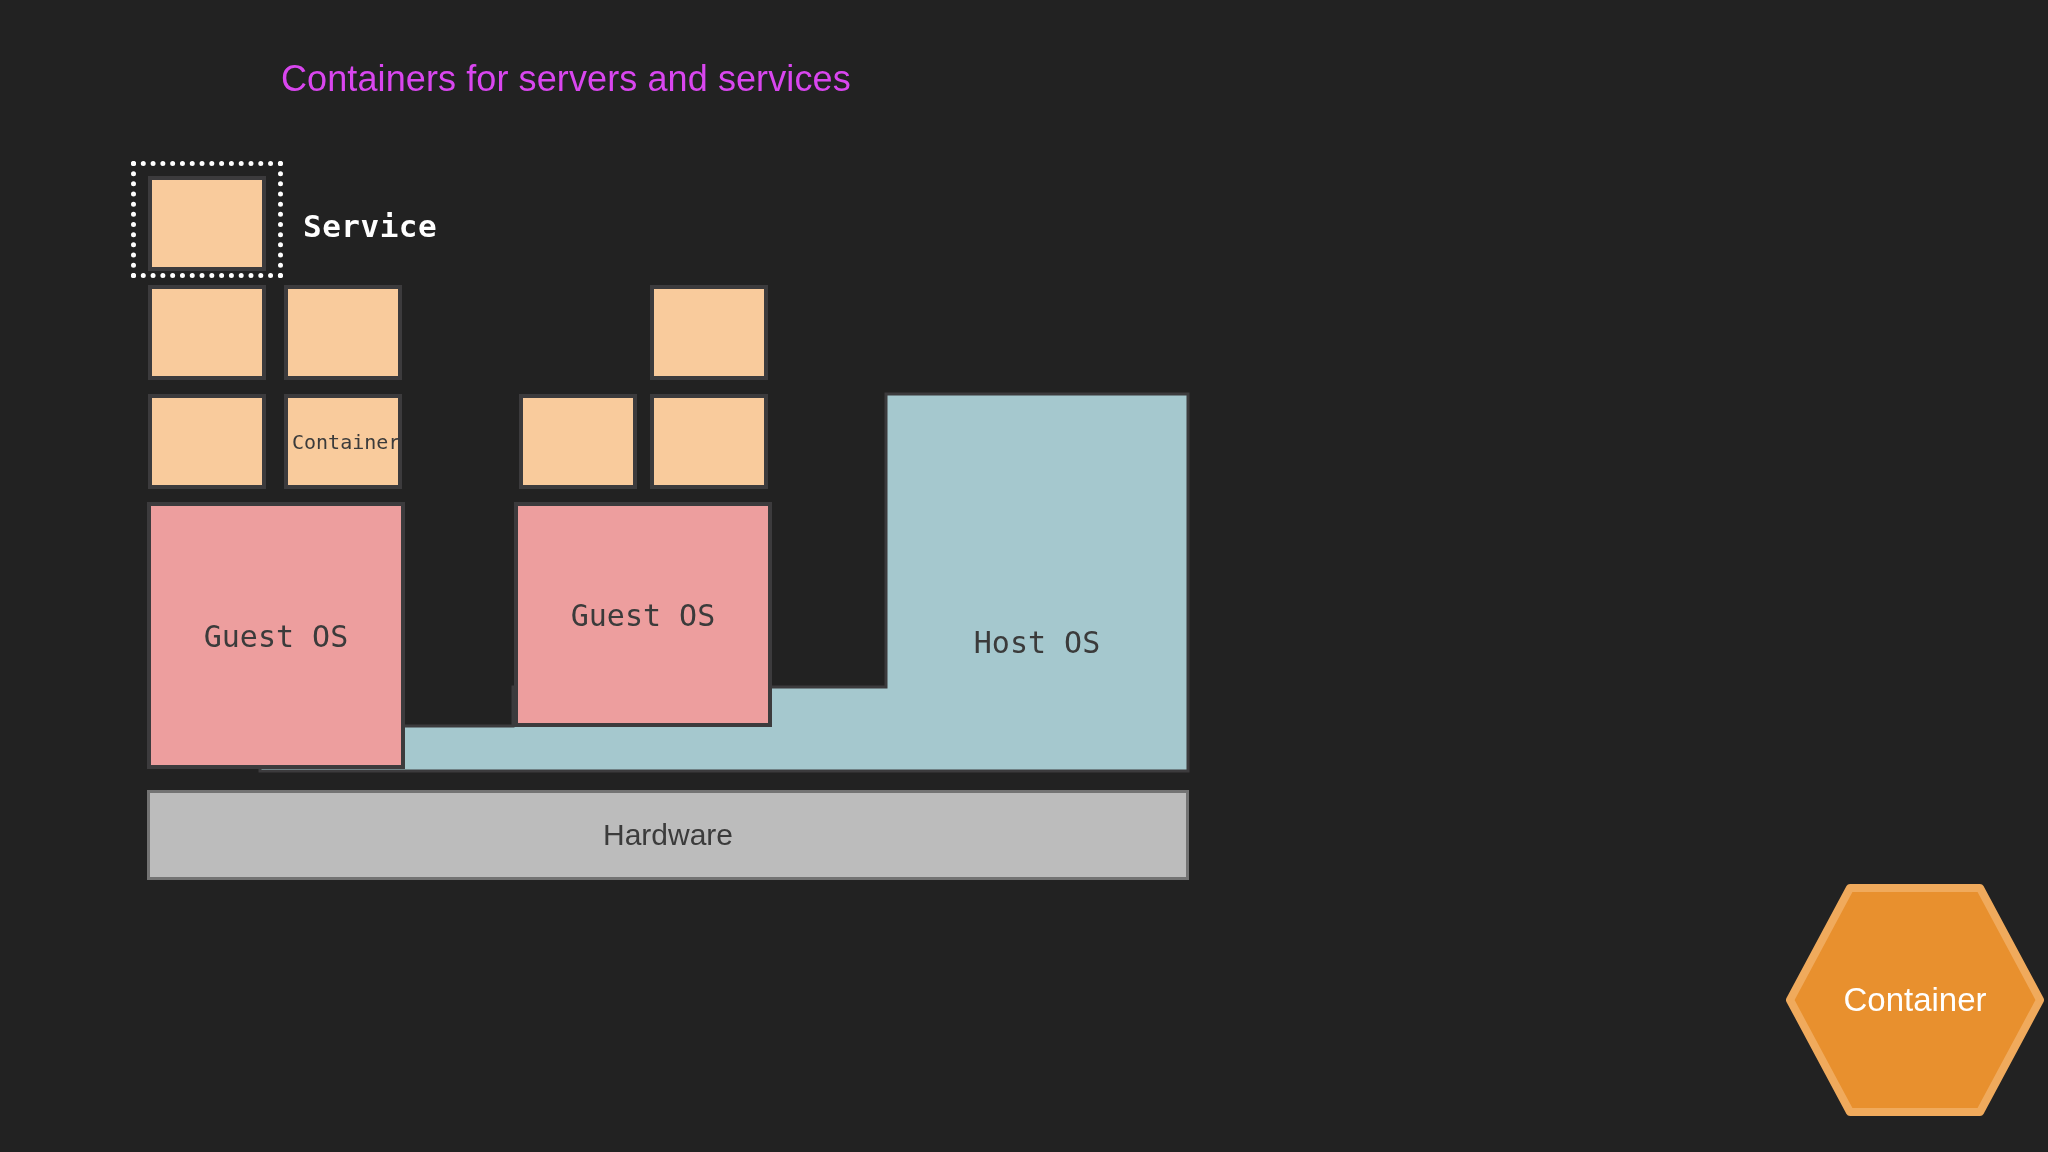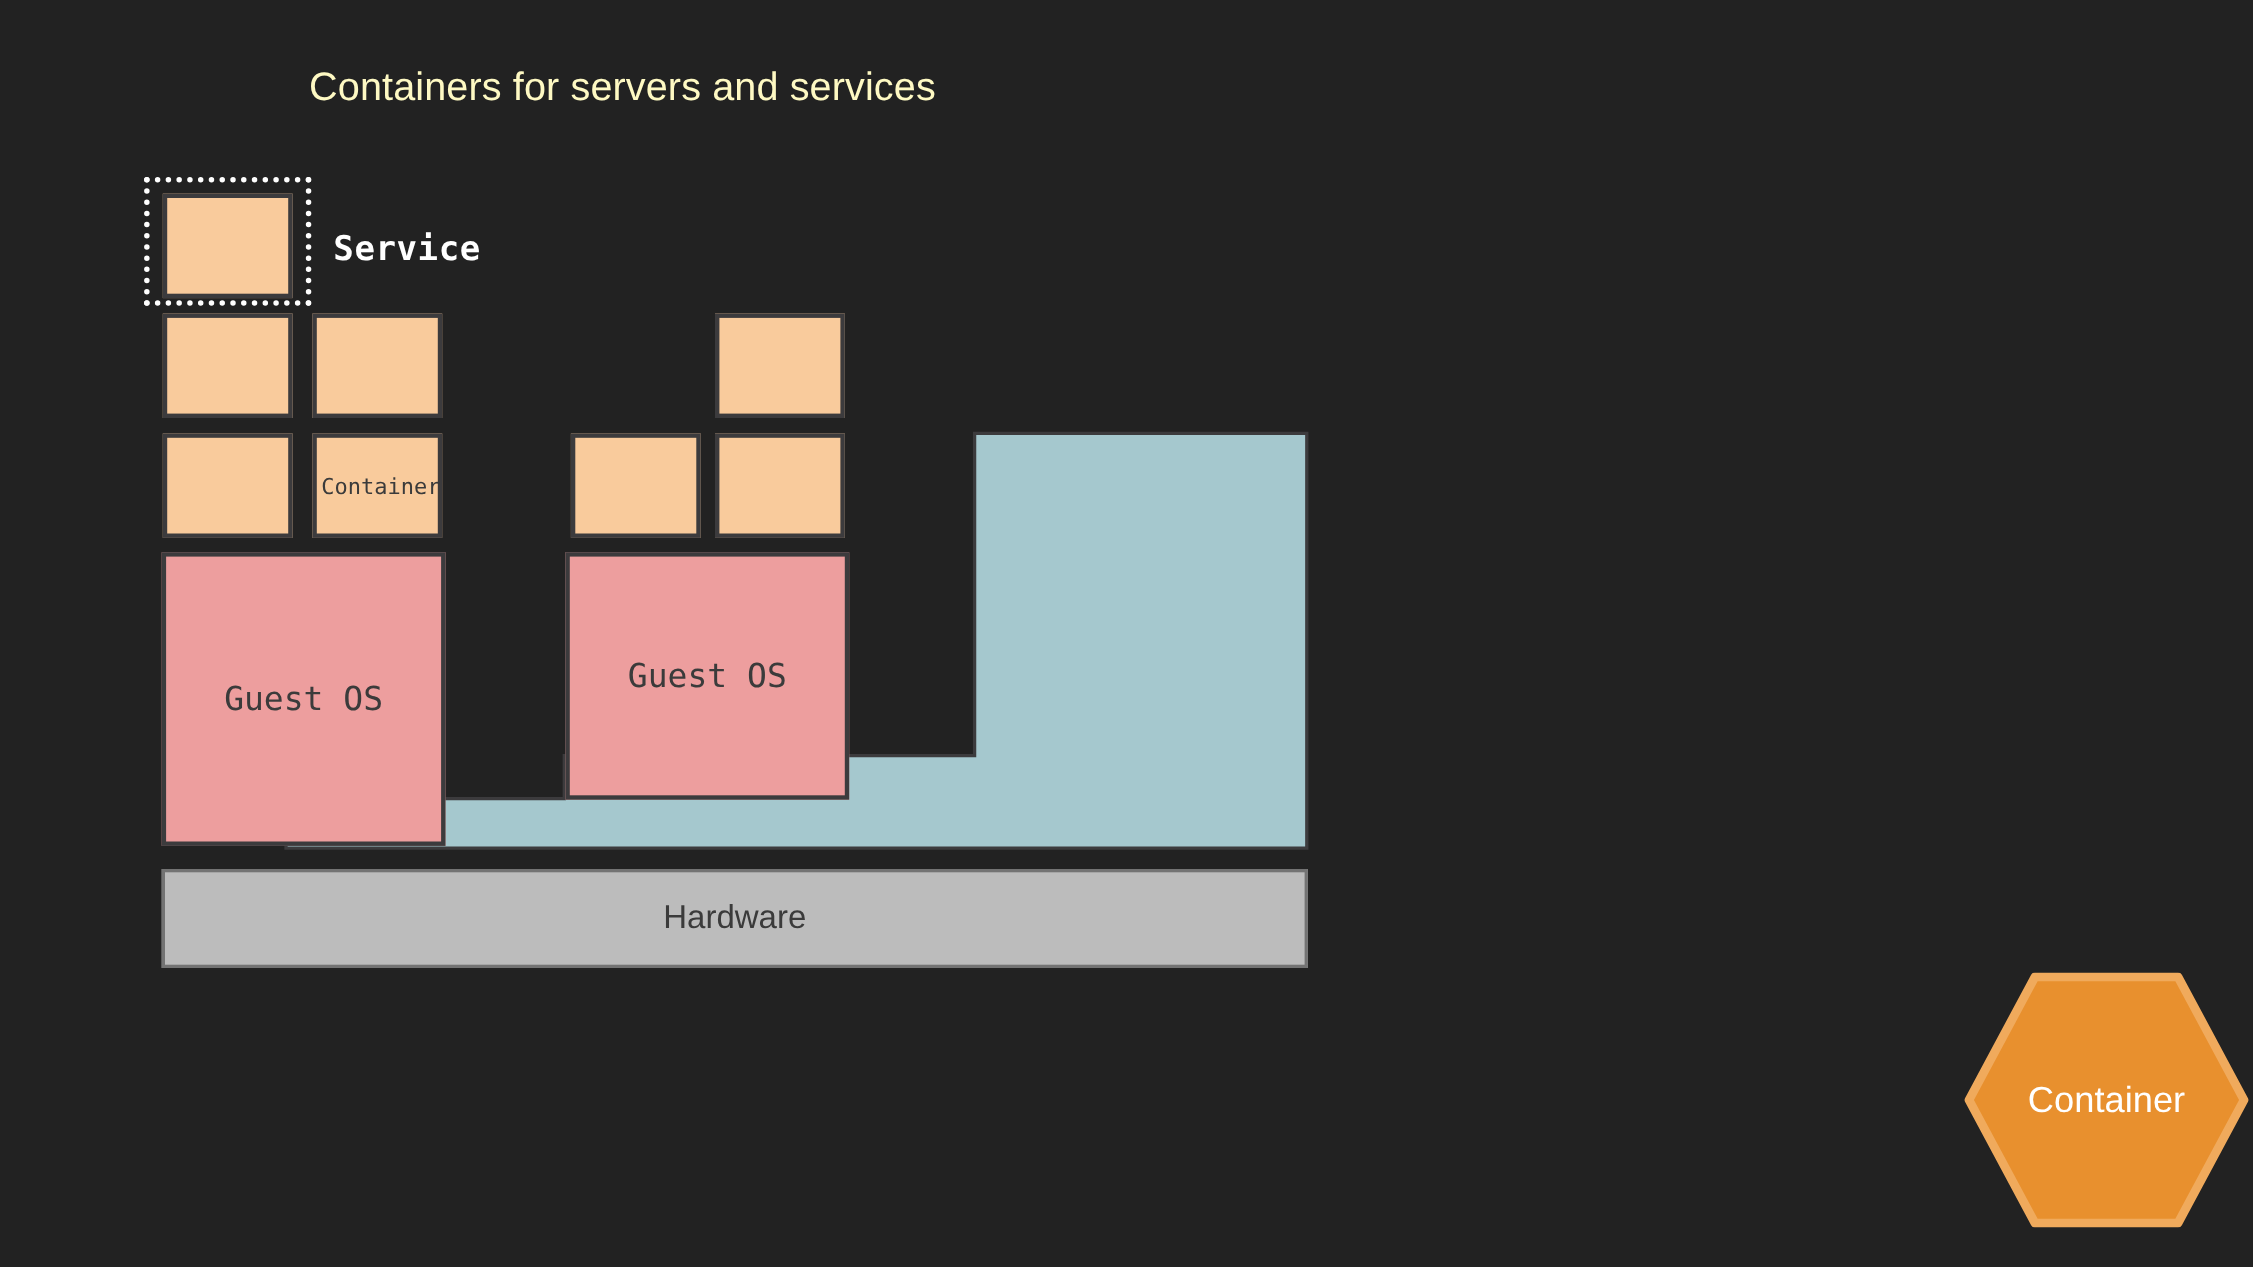--- a/index.html
+++ b/index.html
@@ -24,21 +24,21 @@
   }
 
   
   .slide-title {
     position: absolute;
     left: 281px;
     top: 58px;
     font-family: "Liberation Sans", sans-serif;
     font-size: 36px;
     font-weight: 400;
-    color: #fef9c3;
+    color: #d946ef;
     letter-spacing: 0.1px;
     white-space: nowrap;
   }
 
   
   .box {
     position: absolute;
     box-sizing: border-box;
     border: 4px solid #3c3b3d;
     background: #f9cb9c;
@@ -173,20 +173,21 @@
   </svg>
 
   <div class="box guest-os" style="left:147px; top:502px; width:258px; height:267px;">
     <span class="box-label">Guest OS</span>
   </div>
 
   <div class="box guest-os" style="left:514px; top:502px; width:258px; height:225px;">
     <span class="box-label">Guest OS</span>
   </div>
 
+  <div class="hostos-label" style="left:886px; top:625px; width:302px; text-align:center;">Host OS</div>
 
   <div class="box container-box" style="left:148px; top:394px; width:118px; height:95px;"></div>
 
   <div class="box container-box" style="left:284px; top:394px; width:118px; height:95px;">
     <span class="box-label">Container</span>
   </div>
 
   <div class="box container-box" style="left:519px; top:394px; width:118px; height:95px;"></div>
 
   <div class="box container-box" style="left:650px; top:394px; width:118px; height:95px;"></div>

